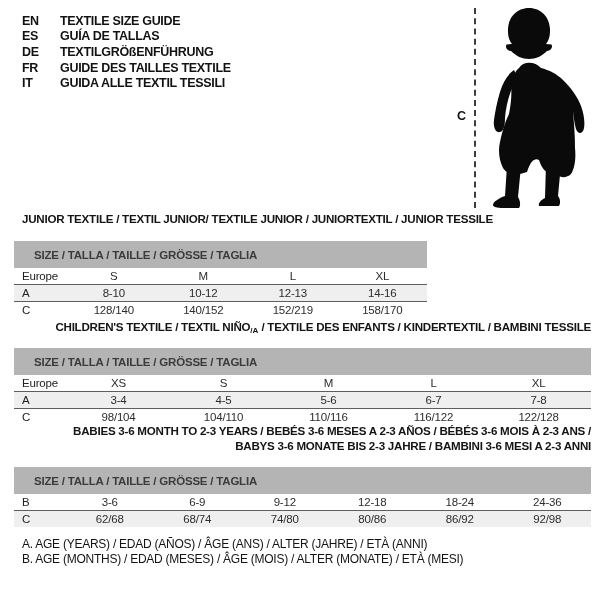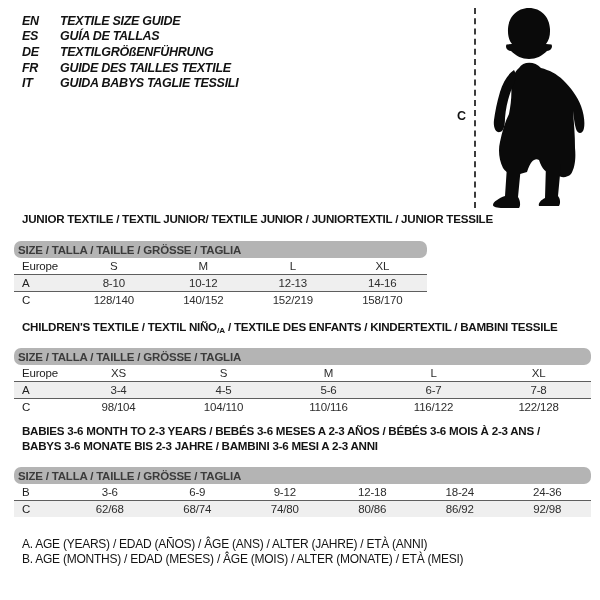--- a/index.html
+++ b/index.html
@@ -1,46 +1,46 @@
 <!DOCTYPE html>
 <html><head>
 <meta charset="utf-8">
 <style>
   html,body { margin:0; padding:0; background:#fff; }
   .page {
     position:relative; width:600px; height:600px; background:#ffffff;
     font-family:"Liberation Sans", sans-serif; overflow:hidden; color:#161616;
   }
   
-  .lang-block { position:absolute; top:13px; left:22px;font-style:italic; }
+  .lang-block { position:absolute; top:13px; left:22px; }
   .lang-line { display:flex; height:15.6px; align-items:center; }
   .lang-code, .lang-text {
     font-weight:bold; font-size:12.5px; letter-spacing:-0.3px; color:#121212; white-space:nowrap;
   }
   .lang-code { width:38px; }
   
   .figure-block { position:absolute; left:452px; top:6px; width:146px; height:208px; }
   .height-line { position:absolute; left:22px; top:2px; height:200px; width:0; border-left:2px dashed #3c3c3c; }
   .height-label { position:absolute; left:5px; top:103px; font-weight:bold; font-size:12.5px; color:#111; }
   .baby-svg { position:absolute; left:31px; top:0px; }
   
   .tbl-section { position:absolute; left:14px; }
   #t1 { top:212px; width:413px; height:100px; }
   #t2 { top:320px; width:577px; height:96px; }
   #t3 { top:424px; width:577px; height:92px; }
   .tbl-title {
     margin:0 0 0 8px; font-weight:bold; font-size:11.6px; letter-spacing:-0.25px;
-    color:#141414; white-space:nowrap; line-height:14.5px;
+    color:#141414; white-space:nowrap; line-height:14.5px;text-align:right;
   }
   .tbl-title .subscript { font-size:0.7em; vertical-align:-2px; letter-spacing:0; }
   .size-tbl { position:absolute; left:0; right:0; }
   #t1 .size-tbl { top:29px; } #t2 .size-tbl { top:28px; } #t3 .size-tbl { top:43px; }
   .size-bar {
-    height:17px; background:#b4b4b4; display:flex; align-items:center;
-    padding-left:4px; font-weight:bold; font-size:11.5px; color:#3b3b3b; letter-spacing:-0.2px;border-radius:7px;
+    height:27px; background:#b4b4b4; display:flex; align-items:center;
+    padding-left:20px; font-weight:bold; font-size:11.5px; color:#3b3b3b; letter-spacing:-0.2px;
   }
   table.grid { width:100%; border-collapse:collapse; table-layout:fixed; }
   table.grid td {
     height:16px; padding:0; text-align:center; font-size:11.5px;
     letter-spacing:-0.2px; color:#2d2d2d; white-space:nowrap;
   }
   table.grid td.lbl { text-align:left; padding-left:8px; color:#222; }
   #t1 col.c-lbl { width:55px; } #t2 col.c-lbl, #t3 col.c-lbl { width:52px; }
   tr.sep td { border-bottom:1px solid #5e5e5e; }
   tr.alt td { background:#efefef; }
@@ -68,21 +68,21 @@
     <div class="lang-line">
       <span class="lang-code">DE</span>
       <span class="lang-text">TEXTILGRÖßENFÜHRUNG</span>
     </div>
     <div class="lang-line">
       <span class="lang-code">FR</span>
       <span class="lang-text">GUIDE DES TAILLES TEXTILE</span>
     </div>
     <div class="lang-line">
       <span class="lang-code">IT</span>
-      <span class="lang-text">GUIDA BABYS TAGLIE TESSILI</span>
+      <span class="lang-text">GUIDA ALLE TEXTIL TESSILI</span>
     </div>
   </div>
 
   <div class="figure-block">
     <span class="height-label">C</span>
     <div class="height-line"></div>
     <svg class="baby-svg" width="105" height="202" viewBox="0 0 105 202" xmlns="http://www.w3.org/2000/svg" aria-hidden="true">
       <g fill="#0a0a0a">
 
         <path d="M46,2 C34,2 25.5,11 25,23 C24.7,29.5 26,34.5 29,38 L23.5,38.5 C22,41.5 24,44.5 28,45 C33,50 39,53 46,53 C53,53 59,50 64,45 C68,44.5 70,41.5 68.5,38.5 L63,38 C66,34.5 67.3,29.5 67,23 C66.5,11 58,2 46,2 Z"></path>

